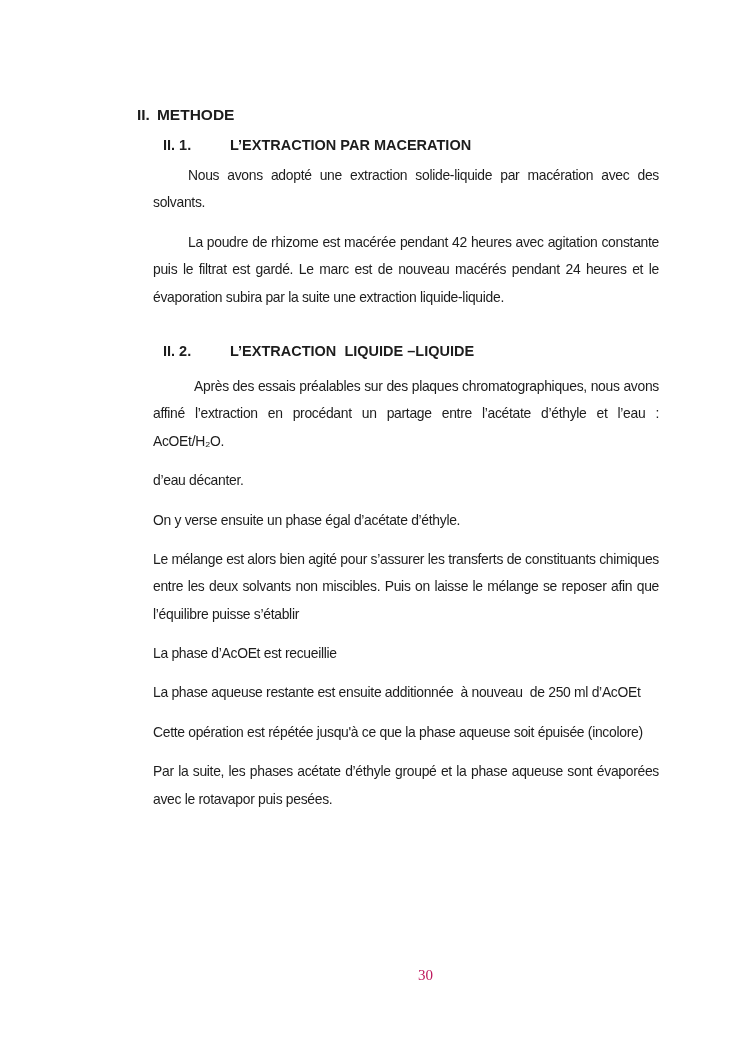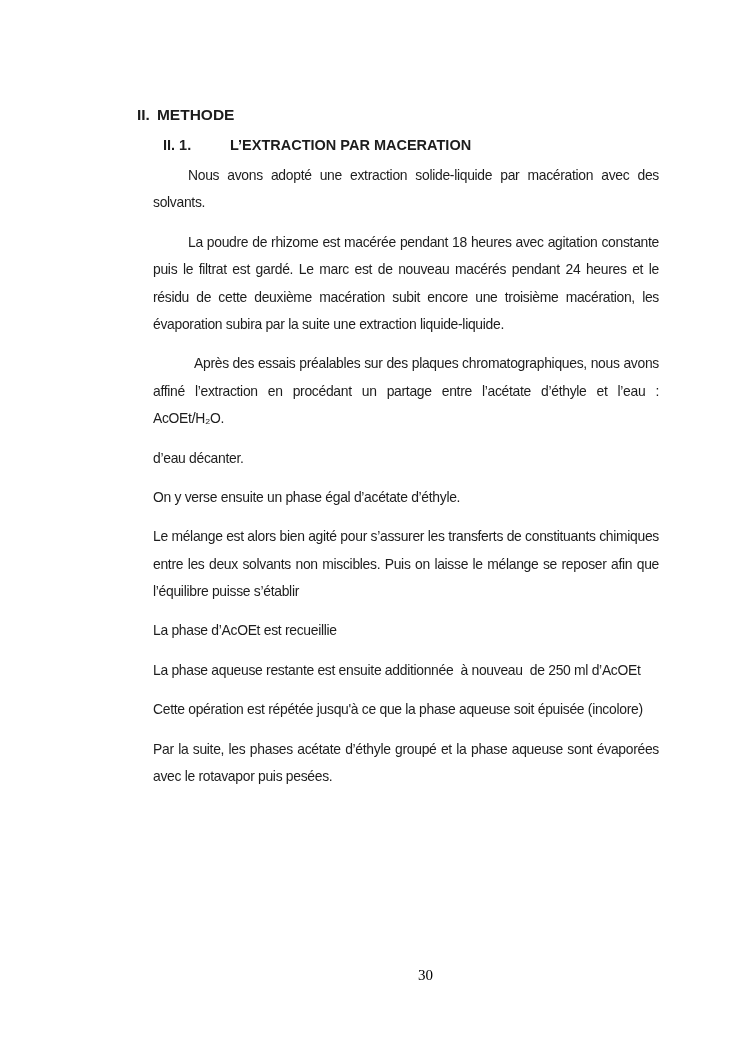--- a/index.html
+++ b/index.html
@@ -53,44 +53,44 @@
   .ind  { text-indent: 35px; }
   .ind2 { text-indent: 41px; }
   .footer {
     position: absolute;
     left: 106px;
     right: 0;
     top: 967px;
     text-align: center;
     font-family: "Liberation Serif", "DejaVu Serif", serif;
     font-size: 15px;
-    color: #000000;
+    color: #be185d;
   }
 </style>
 </head>
 <body>
 
 <div class="content">
 
   <div class="h1"><span class="num">II.</span><span>METHODE</span></div>
 
   <div class="h2 h2-1"><span class="num">II. 1.</span><span>L’EXTRACTION PAR MACERATION</span></div>
 
   <div class="para p-first">
     <div class="line j ind">Nous avons adopté une extraction solide-liquide par macération avec des</div>
     <div class="line l">solvants.</div>
   </div>
 
   <div class="para">
-    <div class="line j ind">La poudre de rhizome est macérée pendant 18 heures avec agitation constante</div>
+    <div class="line j ind">La poudre de rhizome est macérée pendant 42 heures avec agitation constante</div>
     <div class="line j">puis le filtrat est gardé. Le marc est de nouveau macérés pendant 24 heures et le</div>
-    <div class="line j">résidu de cette deuxième macération subit encore une troisième macération, les</div>
     <div class="line l">évaporation subira par la suite une extraction liquide-liquide.</div>
   </div>
 
+  <div class="h2 h2-2"><span class="num">II. 2.</span><span>L’EXTRACTION  LIQUIDE –LIQUIDE</span></div>
 
   <div class="para">
     <div class="line j ind2">Après des essais préalables sur des plaques chromatographiques, nous avons</div>
     <div class="line j">affiné l’extraction en procédant un partage entre l’acétate d’éthyle et l’eau :</div>
     <div class="line l">AcOEt/H₂O.</div>
   </div>
 
   <div class="para">
     <div class="line l">d’eau décanter.</div>
   </div>

